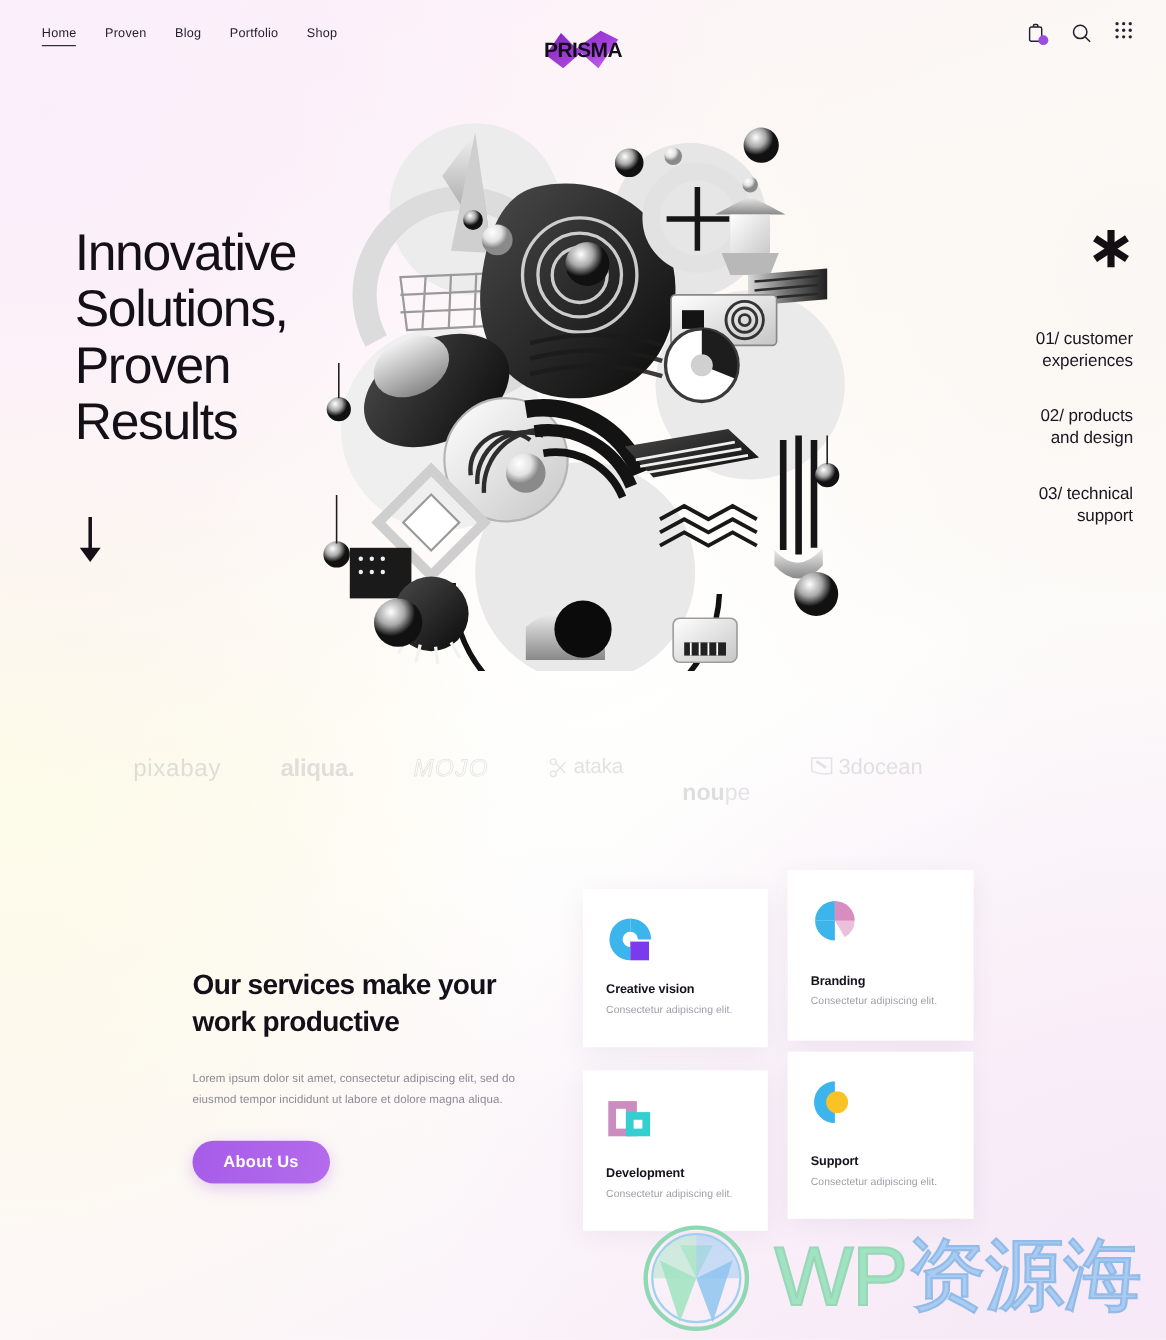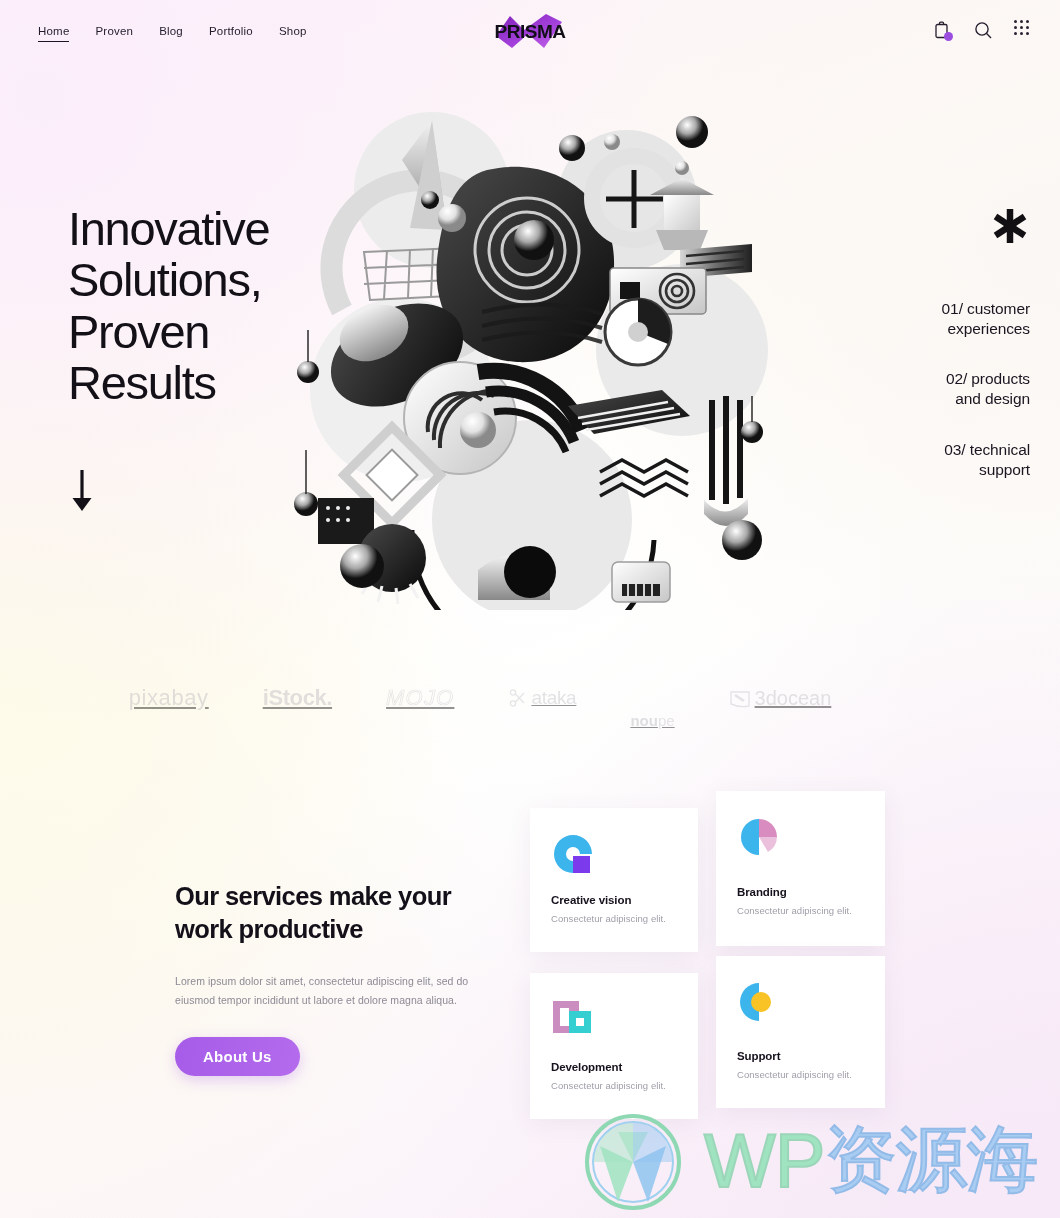--- a/index.html
+++ b/index.html
@@ -26,21 +26,21 @@
 
   
   .header { position:absolute; top:0; left:0; width:1060px; height:66px; z-index:40; }
   .nav { position:absolute; left:38px; top:25px; display:flex; gap:26px; }
   .nav a {
     font-size:11.5px; color:#221c2c; text-decoration:none; letter-spacing:.2px;
     padding-bottom:4px;
   }
   .nav a.active { border-bottom:1.4px solid #1b1623; }
 
-  .logo { position:absolute; left:50%; top:8px; transform:translateX(-50%); width:120px; height:48px; }
+  .logo { position:absolute; left:50%; top:22px; transform:translateX(-50%); width:120px; height:48px; }
 
   .header-icons { position:absolute; right:26px; top:20px; display:flex; gap:21px; align-items:center; }
   .hicon { width:20px; height:20px; position:relative; cursor:pointer; }
   .badge {
     position:absolute; right:-1px; bottom:-1px; width:9px; height:9px;
     border-radius:50%; background:#9b4de0;
   }
   .grid-icon { display:grid; grid-template-columns:repeat(3,3px); grid-template-rows:repeat(3,3px); gap:3px; }
   .grid-icon i { width:3px; height:3px; border-radius:50%; background:#2a2233; display:block; }
 
@@ -58,31 +58,31 @@
   
   .asterisk { position:absolute; right:30px; top:205px; z-index:20; }
   .feat-list { position:absolute; right:30px; top:272px; width:150px; text-align:right; z-index:20;margin-top:27px; }
   .feat {
     font-size:15.5px; line-height:1.3; color:#1a1520; letter-spacing:-.1px; margin-bottom:30px;
   }
 
   
   .brands {
     position:absolute; left:0; top:672px; width:960px; height:52px;
-    display:flex; align-items:center; justify-content:center; gap:54px; z-index:20;text-decoration:underline;
+    display:flex; align-items:center; justify-content:center; gap:54px; z-index:20;
   }
   .brand { opacity:.42; color:#8c8a92; display:flex; align-items:center; }
   .b-pixabay { font-size:22px; letter-spacing:.6px; font-weight:300; color:#b9b6bd; }
   .b-istock { font-size:22px; font-weight:700; letter-spacing:-.4px; color:#bab7be; }
   .b-mojo   { font-size:22px; font-weight:400; letter-spacing:1.2px; color:#c7c5cb;
               -webkit-text-stroke:.7px #c2c0c7; color:transparent; font-style:italic; }
   .b-xataka { font-size:19px; letter-spacing:-.3px; color:#bdbbc2; display:flex; align-items:center; gap:3px; }
-  .b-noupe  { font-size:15px; color:#c2c0c7;margin-top:45px; }
+  .b-noupe  { font-size:21px; color:#c2c0c7;margin-top:45px; }
   .b-noupe b { font-weight:700; color:#b5b3ba; }
-  .b-3docean{ font-size:20px; color:#bdbbc2; display:flex; align-items:flex-end; gap:2px; }
+  .b-3docean{ font-size:20px; color:#bdbbc2; display:flex; align-items:flex-start; gap:2px; }
 
   
   .svc-head {
     position:absolute; left:175px; top:880px; width:310px; z-index:20;
   }
   .svc-title {
     font-size:25.5px; line-height:1.28; font-weight:600; letter-spacing:-.6px; color:#13101a;
   }
   .svc-desc {
     margin-top:27px; font-size:10.5px; line-height:1.82; color:#8d8a95; letter-spacing:.05px;
@@ -390,21 +390,21 @@
     <div class="feat" style="white-space:pre-line">01/ customer
 experiences</div>
     <div class="feat" style="white-space:pre-line">02/ products
 and design</div>
     <div class="feat" style="white-space:pre-line">03/ technical
 support</div>
   </div>
 
   <div class="brands">
     <div class="brand b-pixabay">pixabay</div>
-    <div class="brand b-istock">iStock.</div>
+    <div class="brand b-istock">aliqua.</div>
     <div class="brand b-mojo">MOJO</div>
     <div class="brand b-xataka">
       <svg width="20" height="20" viewBox="0 0 20 20" fill="none" stroke="#c4c2c9" stroke-width="1.3">
         <circle cx="5" cy="4.5" r="2.6"></circle>
           <circle cx="5" cy="15.5" r="2.6"></circle>
         <path d="M7.4 6 L16 15 M7.4 14 L16 5"></path>
       </svg>
       <span>ataka</span>
     </div>
     <div class="brand b-noupe">

